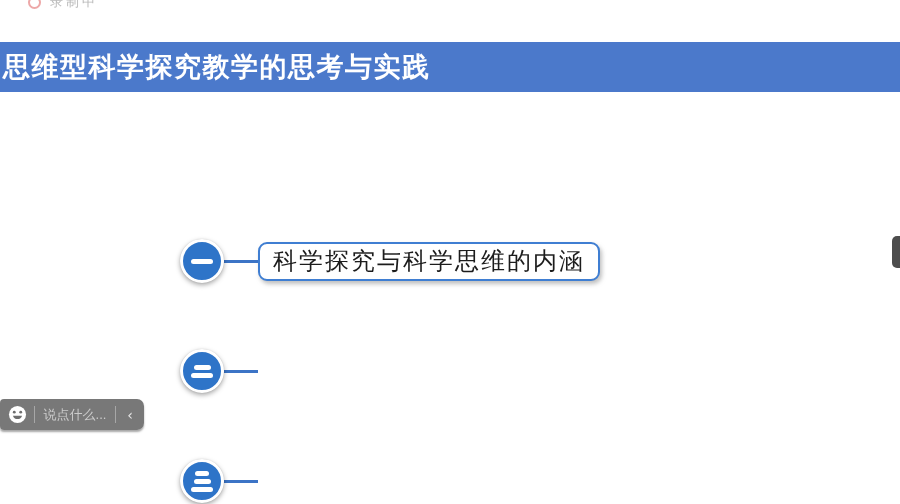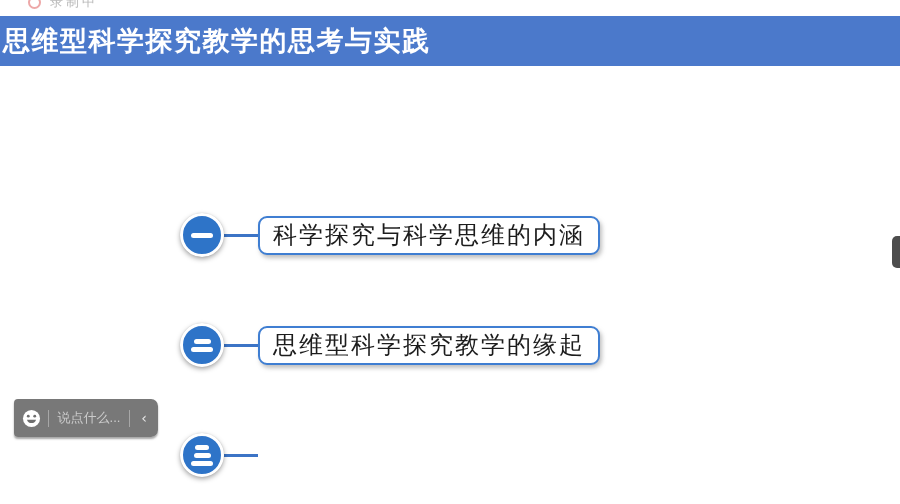--- a/index.html
+++ b/index.html
@@ -2,21 +2,21 @@
 <html><head>
 <meta charset="utf-8">
 <style>
   html,body{margin:0;padding:0;}
   body{
     width:900px;height:504px;overflow:hidden;position:relative;
     background:#ffffff;
     font-family:"Liberation Sans",sans-serif;
   }
   
-  .top-strip{position:relative;height:16px;background:#ffffff;overflow:hidden;}
+  .top-strip{position:relative;height:42px;background:#ffffff;overflow:hidden;}
   .rec-wrap{position:absolute;top:-7px;left:28px;display:flex;align-items:center;gap:9px;}
   .rec-dot{width:13px;height:13px;border-radius:50%;border:2.5px solid #eda8a8;background:#fff;box-sizing:border-box;}
   .rec-label{color:#b9b9b9;font-size:13px;letter-spacing:3px;}
   
   .header-bar{height:50px;background:#4b79cb;display:flex;align-items:center;}
   .header-title{color:#ffffff;font-size:27px;font-weight:bold;padding-left:3px;letter-spacing:1.5px;}
   
   .content{position:relative;height:430px;}
   .outline-row{position:absolute;left:180px;display:flex;align-items:center;height:44px;}
   .row-1{top:147px;} .row-2{top:257px;} .row-3{top:367px;}
@@ -35,21 +35,21 @@
     border:2.5px solid #3f7ed2;border-radius:9px;
     box-shadow:2px 3px 4px rgba(140,140,140,0.55);
     display:flex;align-items:center;justify-content:center;flex:none;
   }
   .item-label{
     font-family:Liberation Sans, sans-serif;
     font-size:24px;color:#1c1c1c;letter-spacing:2px;white-space:nowrap;
   }
   
   .chat-bar{
-    position:absolute;left:14px;top:399px;width:144px;height:38px;
+    position:absolute;left:0;top:399px;width:144px;height:31px;
     background:rgba(110,110,110,0.93);border-radius:4px 7px 7px 4px;
     display:flex;align-items:center;
     box-shadow:0 2px 2px rgba(80,80,80,0.5);
   }
   .emoji-btn{width:34px;display:flex;align-items:center;justify-content:center;cursor:pointer;}
   .chat-divider{width:1px;height:17px;background:rgba(255,255,255,0.35);flex:none;}
   .chat-input{flex:1;text-align:center;color:#cbcbcb;font-size:13px;cursor:text;white-space:nowrap;overflow:hidden;}
   .collapse-btn{width:28px;display:flex;align-items:center;justify-content:center;color:#e8e8e8;font-size:14px;cursor:pointer;font-family:"DejaVu Sans",sans-serif;}
   
   .side-handle{
@@ -82,23 +82,20 @@
       <span class="item-label">科学探究与科学思维的内涵</span>
     </div>
   </div>
 
   <div class="outline-row row-2">
     <div class="num-circle">
       <span class="bar bar-m"></span>
       <span class="bar bar-l"></span>
     </div>
     <div class="connector"></div>
-    <div class="item-box">
-      <span class="item-label">思维型科学探究教学的缘起</span>
-    </div>
   </div>
 
   <div class="outline-row row-3">
     <div class="num-circle">
       <span class="bar bar-s"></span>
       <span class="bar bar-m"></span>
       <span class="bar bar-l"></span>
     </div>
     <div class="connector"></div>
   </div>

